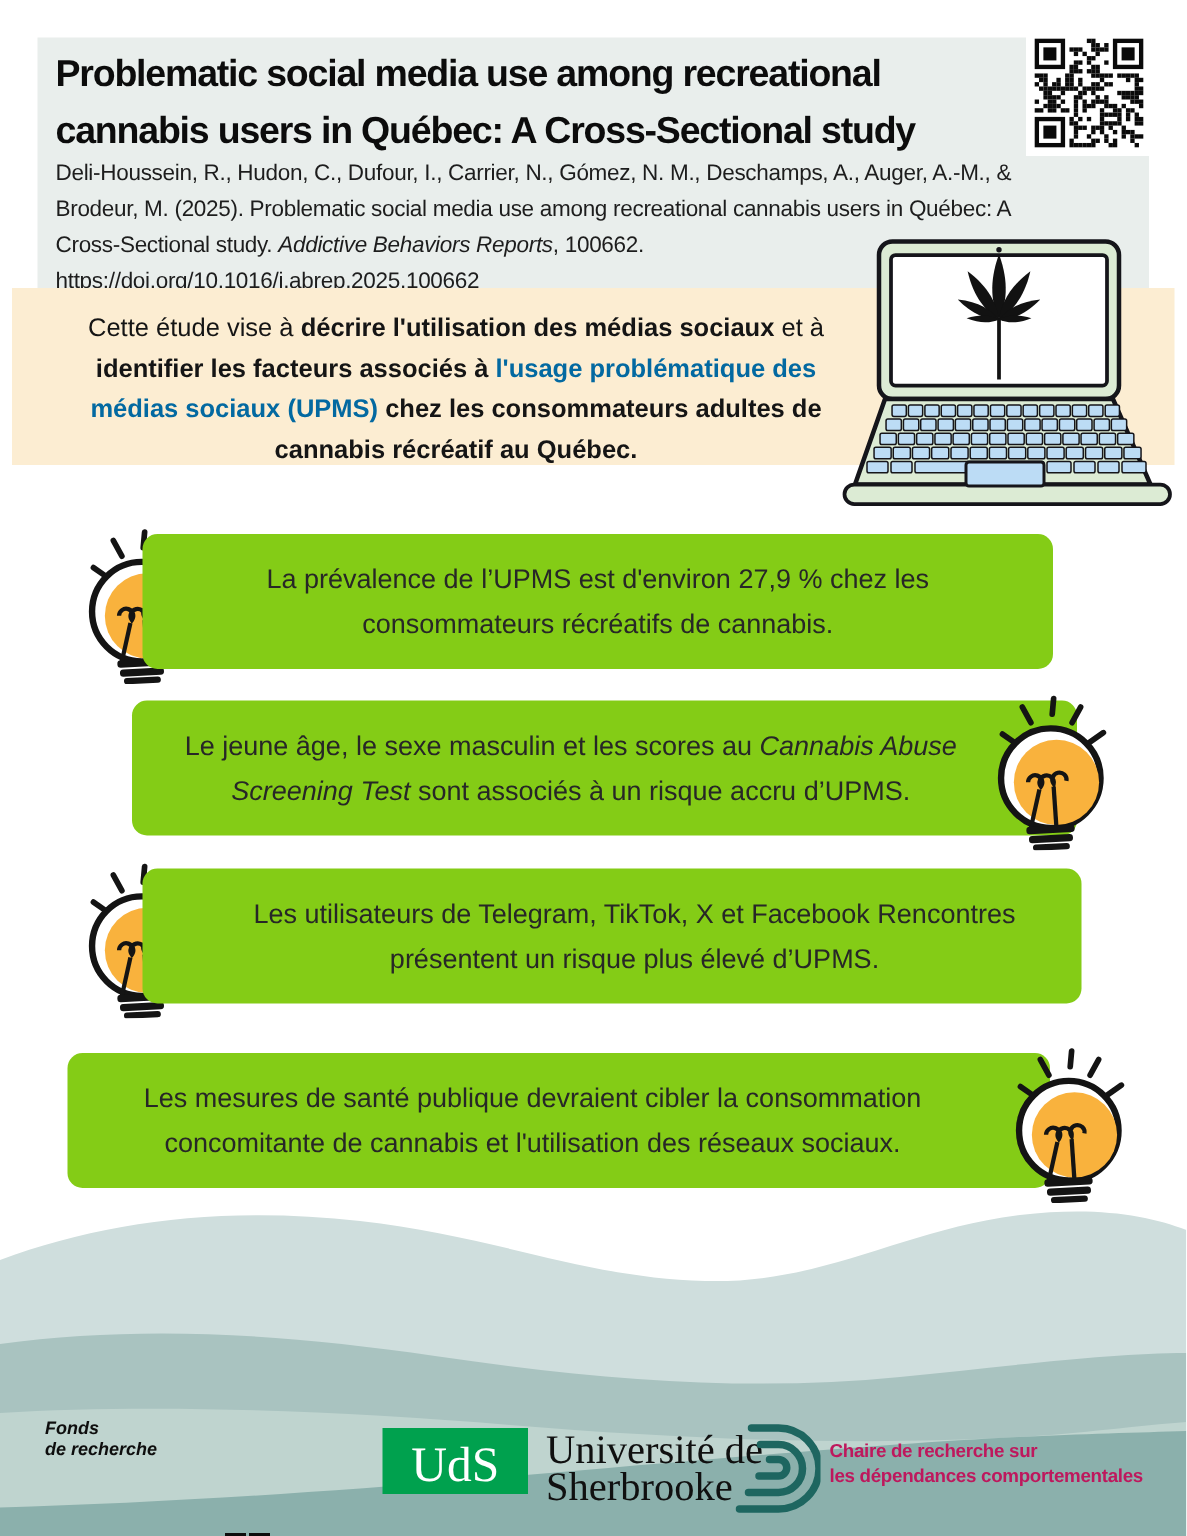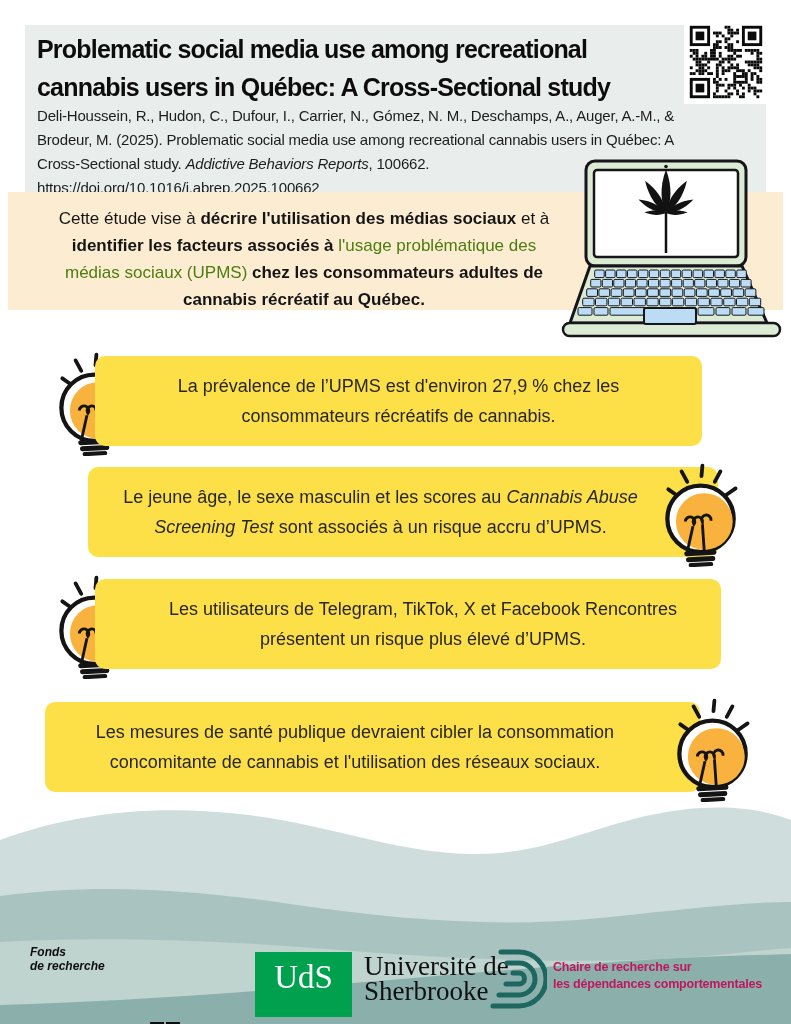--- a/index.html
+++ b/index.html
@@ -14,28 +14,28 @@
             line-height:24px;color:#1d1d1d;white-space:nowrap;}
   .qr{position:absolute;left:684px;top:20px;width:84px;height:84px;background:#fff;padding:0;}
   .qr svg{display:block;width:84px;height:84px;}
 
   
   .objective{position:absolute;left:8px;top:192px;width:775px;height:118px;background:#fcedd2;}
   .objective-text{position:absolute;left:10px;top:13px;width:572px;text-align:center;
                   font-size:17px;line-height:27px;color:#151515;}
   .b{font-weight:700;}
   .i{font-style:italic;}
-  .bp{font-weight:400;color:#4d7c0f;}
+  .bp{font-weight:700;color:#0369a1;}
 
   
   .laptop{position:absolute;left:561px;top:157px;width:228px;height:185px;}
   #laptop-keys rect{fill:#bcdcf5;stroke:#15151a;stroke-width:1;}
 
   
-  .card{position:absolute;background:#fde047;border-radius:10px;height:90px;}
+  .card{position:absolute;background:#84cc16;border-radius:10px;height:90px;}
   .card-text{width:100%;height:100%;display:flex;flex-direction:column;justify-content:center;
              text-align:center;font-size:18px;line-height:30px;color:#272727;box-sizing:border-box;}
   .bulb{position:absolute;width:90px;height:106px;}
   .card-1{left:95px;top:356px;width:607px;}
   .bulb-1{left:50px;top:350px;}
   .card-2{left:88px;top:467px;width:630px;}
   .card-2 .card-text{padding-right:45px;}
   .bulb-2{left:656px;top:461px;}
   .card-3{left:95px;top:579px;width:626px;}
   .card-3 .card-text{padding-left:30px;}
@@ -47,21 +47,21 @@
   
   .waves{position:absolute;left:0;top:800px;width:791px;height:224px;}
 
   
   .frq{position:absolute;left:30px;top:946px;color:#0e0e0e;}
   .frq-top{font-size:12px;font-weight:700;font-style:italic;line-height:13.5px;}
   .frq-row{display:flex;align-items:flex-end;margin-top:1px;}
   .frq-word{font-family:"Liberation Serif","DejaVu Serif",serif;font-size:31px;line-height:31px;margin-left:17px;margin-top:48px;}
   .qc-flag{display:grid;grid-template-columns:14px 14px;grid-template-rows:14px 14px;gap:2px;margin-left:8px;margin-bottom:1px;}
   .qc-flag span{background:#0d0d0d;color:#fff;font-size:10px;line-height:14px;text-align:center;}
-  .uds-box{position:absolute;left:255px;top:952px;width:97px;height:65px;background:#00a14e;
+  .uds-box{position:absolute;left:255px;top:952px;width:97px;height:44px;background:#00a14e;
            color:#fff;font-family:"Liberation Serif","DejaVu Serif",serif;font-size:33px;
            text-align:center;line-height:50px;}
   .uds-name{position:absolute;left:364px;top:954px;font-family:"Liberation Serif","DejaVu Serif",serif;
             font-size:27px;line-height:25px;color:#101010;}
   .chaire-icon{position:absolute;left:489px;top:946px;width:58px;height:64px;}
   .chaire-text{position:absolute;left:553px;top:959px;font-size:12.5px;font-weight:700;
                letter-spacing:-0.2px;line-height:16.5px;color:#be185d;}
 </style>
 </head>
 <body>

